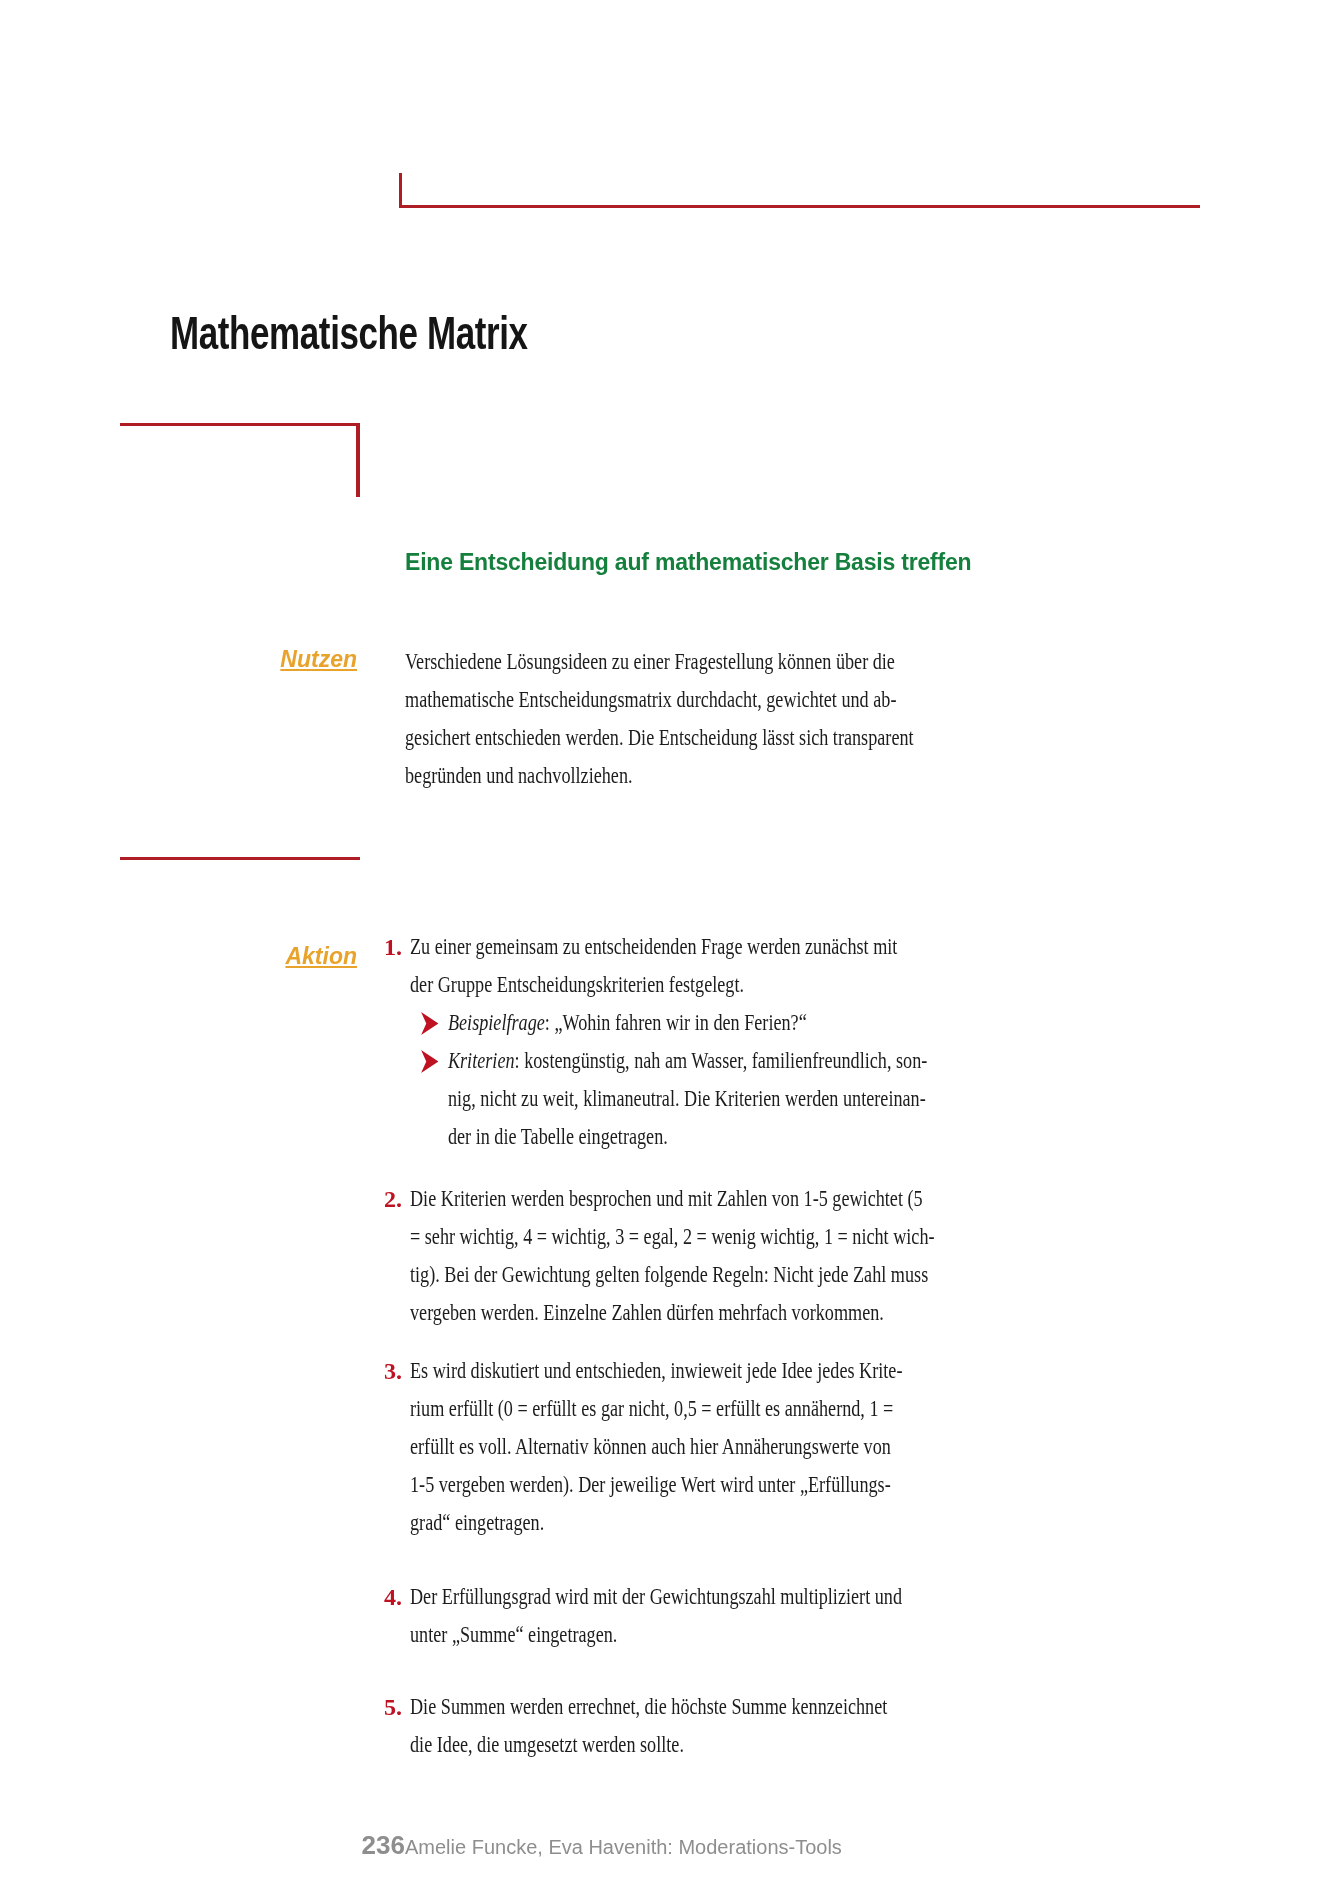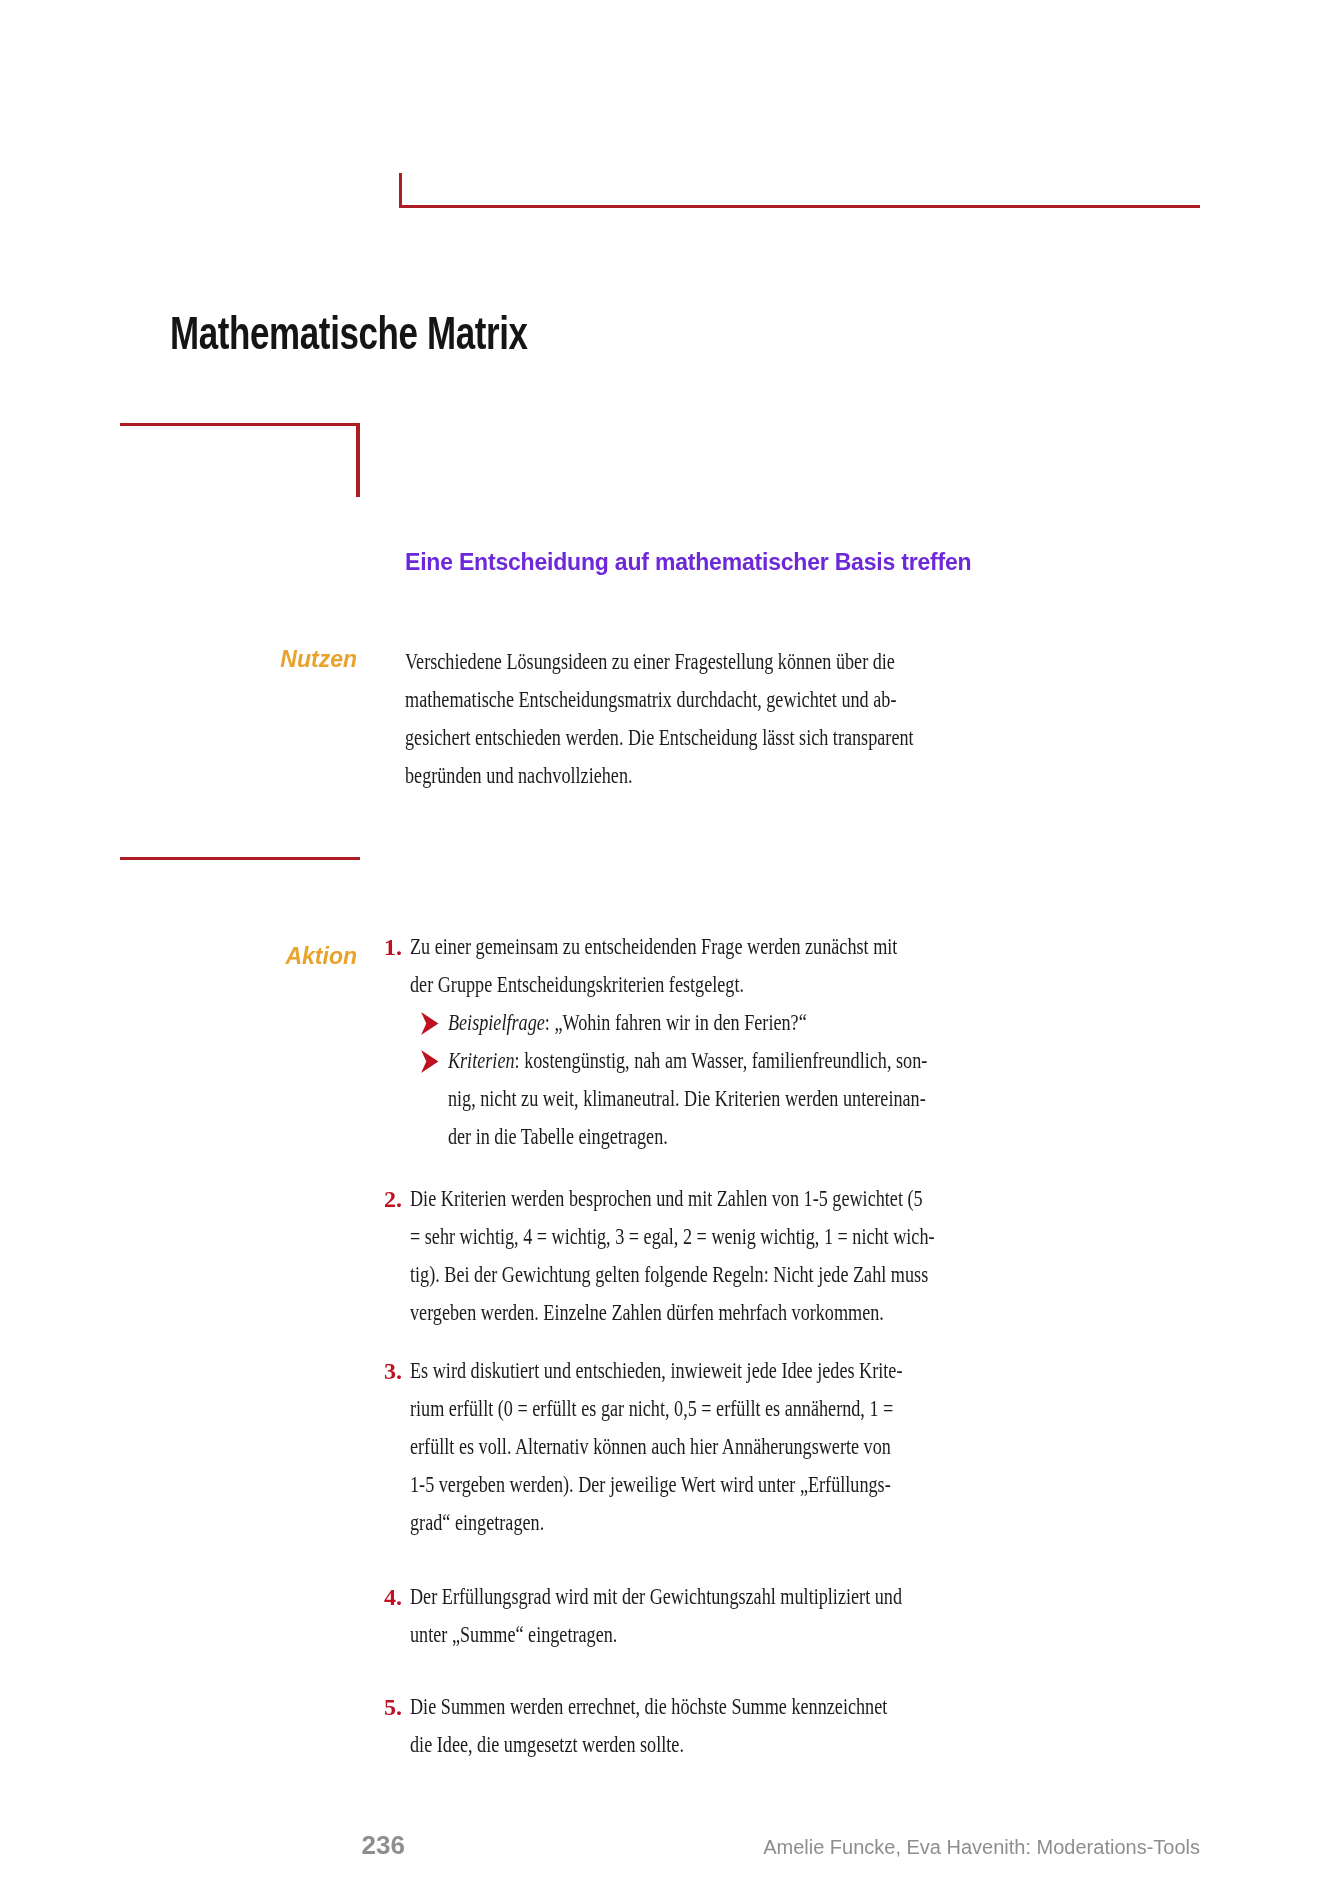--- a/index.html
+++ b/index.html
@@ -10,26 +10,26 @@
   .redline { position:absolute; background:var(--red-line, #AE1C24); }
 
   
   .title { position:absolute; left:170px; top:306px; white-space:nowrap;
            font:bold 46px "Liberation Sans", sans-serif; letter-spacing:-0.5px;
            color:#151515; transform:scaleX(0.76); transform-origin:0 0; }
 
   
   .subtitle { position:absolute; left:405px; top:549px; white-space:nowrap;
               font:bold 23px "Liberation Sans", sans-serif; letter-spacing:-0.2px;
-              color:#6d28d9; }
+              color:#15803d; }
 
   
   .mlabel { position:absolute; left:120px; width:237px; text-align:right;
             font:italic bold 23px "Liberation Sans", sans-serif;
-            color:var(--gold, #E8A32C); }
+            color:var(--gold, #E8A32C);text-decoration:underline; }
 
   
   .condensed { font:23px/38px "Liberation Serif", serif; color:var(--text, #1c1c1c);
                transform:scaleX(0.79); transform-origin:0 0; width:745px; }
   .pre { white-space:pre-line; }
 
   .para { position:absolute; left:405px; top:643px; }
 
   
   .item { position:absolute; left:410px; width:600px; }
@@ -37,21 +37,21 @@
           font:bold 24px/38px "Liberation Serif", serif; color:var(--red, #BE1222); }
   .bullet { display:flex; padding-left:14px; }
   .chev { flex:none; width:22px; height:23px; margin:8px 12px 0 0;
           background:var(--red, #BE1222);
           clip-path:polygon(0 0, 100% 50%, 0 100%, 30% 50%); }
   .bullet-text i { font-style:italic; }
 
   
   .pagenum { position:absolute; left:120px; top:1830px; width:285px; text-align:right;
              font:bold 26px "Liberation Sans", sans-serif; color:var(--gray, #8E8E8E); }
-  .footer-right { position:absolute; left:405px; top:1836px; width:795px; text-align:right;
+  .footer-right { position:absolute; left:405px; top:1836px; width:795px; text-align:left;
                   font:20px "Liberation Sans", sans-serif; color:var(--gray, #8E8E8E); }
 </style>
 </head>
 <body>
 
 <div class="redline" style="left:399px; top:173px; width:3px; height:35px;"></div>
 <div class="redline" style="left:399px; top:205px; width:801px; height:3px;"></div>
 
 <h1 class="title" style="margin:0;">Mathematische Matrix</h1>
 

